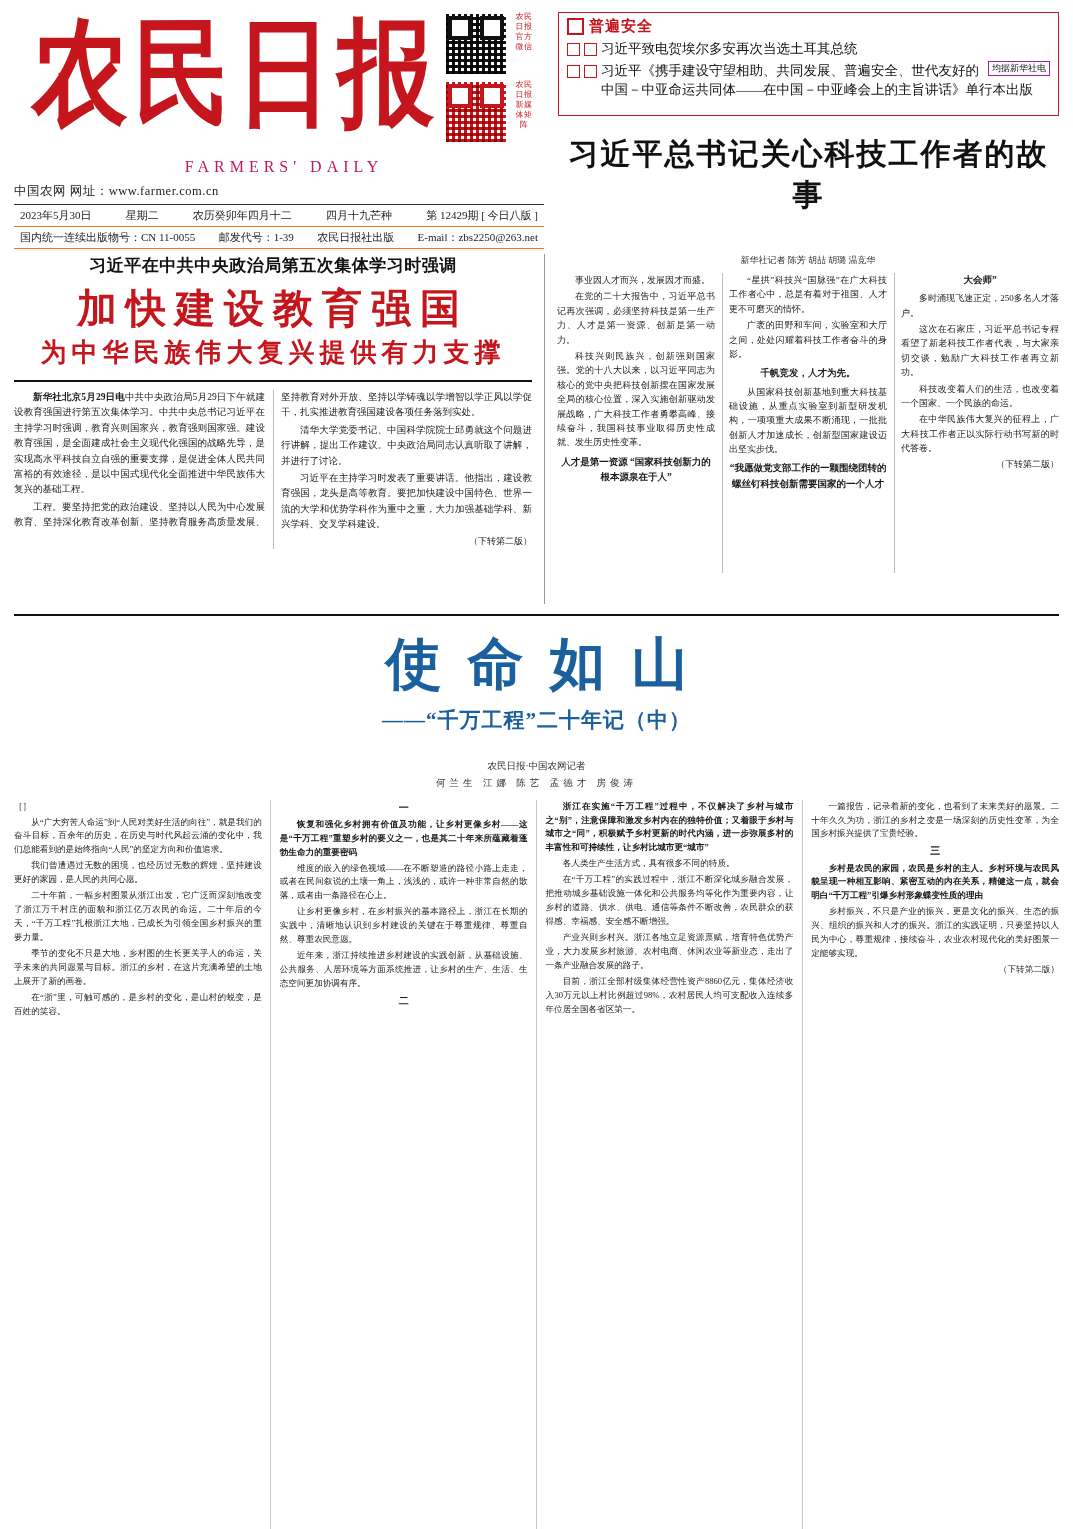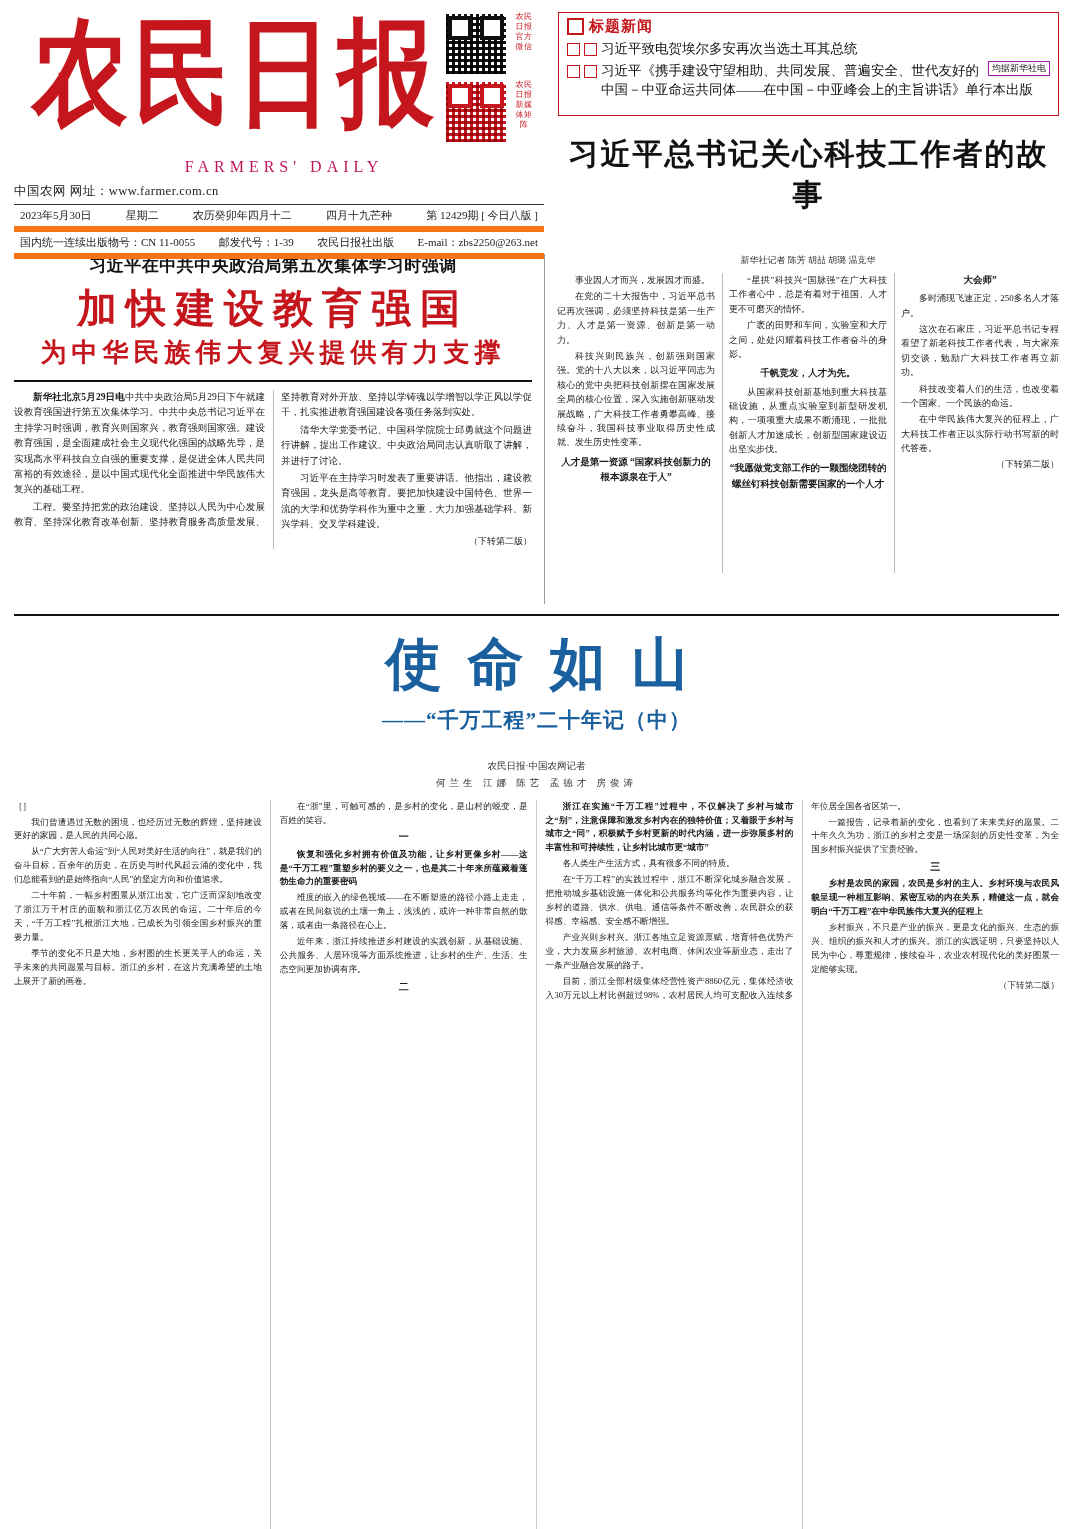--- a/index.html
+++ b/index.html
@@ -167,21 +167,21 @@
   .infobar {
     width: 530px;
     margin-top: 4px;
     font-size: 11px;
     color: #222;
   }
   .infobar-row {
     display: flex;
     justify-content: space-between;
     border-top: 1px solid #333;
-    border-bottom: 6px solid #f97316;
+    border-bottom: 1px solid #f97316;
     padding: 3px 6px;
   }
   .infobar-row.second {
     border-top: none;
   }
   .infobar-row span { white-space: nowrap; }
 
   
   .sec1 {
     display: flex;
@@ -361,21 +361,21 @@
           <span>农民日报社出版</span>
           <span>E-mail：zbs2250@263.net</span>
         </div>
       </div>
     </div>
 
     <div class="masthead-right">
       <div class="headline-box">
         <div class="headline-box-title">
           <span class="flag-icon"></span>
-          <span>标题新闻</span>
+          <span>普遍安全</span>
         </div>
         <div class="hb-item">
           <span class="sq"></span>
           <span class="sq"></span>
           <span class="hb-text">习近平致电贺埃尔多安再次当选土耳其总统</span>
         </div>
         <div class="hb-item">
           <span class="sq"></span>
           <span class="sq"></span>
           <span class="hb-text">
@@ -432,40 +432,41 @@
   <div class="sec2">
     <div class="feature-title">使命如山</div>
     <div class="feature-sub">——“千万工程”二十年记（中）</div>
     <div class="feature-byline">
       <span>农民日报·中国农网记者</span>
       <span class="names">何兰生   江娜   陈艺   孟德才   房俊涛</span>
     </div>
 
     <div class="cols4">
       <p class="left-label">［］</p>
+      <p>从“广大穷苦人命运”到“人民对美好生活的向往”，就是我们的奋斗目标，百余年的历史，在历史与时代风起云涌的变化中，我们总能看到的是始终指向“人民”的坚定方向和价值追求。</p>
       <p>我们曾遭遇过无数的困境，也经历过无数的辉煌，坚持建设更好的家园，是人民的共同心愿。</p>
-      <p>从“广大穷苦人命运”到“人民对美好生活的向往”，就是我们的奋斗目标，百余年的历史，在历史与时代风起云涌的变化中，我们总能看到的是始终指向“人民”的坚定方向和价值追求。</p>
       <p>二十年前，一幅乡村图景从浙江出发，它广泛而深刻地改变了浙江万千村庄的面貌和浙江亿万农民的命运。二十年后的今天，“千万工程”扎根浙江大地，已成长为引领全国乡村振兴的重要力量。</p>
       <p>季节的变化不只是大地，乡村图的生长更关乎人的命运，关乎未来的共同愿景与目标。浙江的乡村，在这片充满希望的土地上展开了新的画卷。</p>
       <p>在“浙”里，可触可感的，是乡村的变化，是山村的蜕变，是百姓的笑容。</p>
 
       <p class="numhead">一</p>
       <p class="boldpara">恢复和强化乡村拥有价值及功能，让乡村更像乡村——这是“千万工程”重塑乡村的要义之一，也是其二十年来所蕴藏着蓬勃生命力的重要密码</p>
       <p>维度的嵌入的绿色视域——在不断塑造的路径小路上走走，或者在民间叙说的土壤一角上，浅浅的，或许一种非常自然的散落，或者由一条路径在心上。</p>
+      <p>让乡村更像乡村，在乡村振兴的基本路径上，浙江在长期的实践中，清晰地认识到乡村建设的关键在于尊重规律、尊重自然、尊重农民意愿。</p>
       <p>近年来，浙江持续推进乡村建设的实践创新，从基础设施、公共服务、人居环境等方面系统推进，让乡村的生产、生活、生态空间更加协调有序。</p>
 
       <p class="numhead">二</p>
       <p class="boldpara">浙江在实施“千万工程”过程中，不仅解决了乡村与城市之“别”，注意保障和激发乡村内在的独特价值；又着眼于乡村与城市之“同”，积极赋予乡村更新的时代内涵，进一步弥展多村的丰富性和可持续性，让乡村比城市更“城市”</p>
       <p>各人类生产生活方式，具有很多不同的特质。</p>
       <p>在“千万工程”的实践过程中，浙江不断深化城乡融合发展，把推动城乡基础设施一体化和公共服务均等化作为重要内容，让乡村的道路、供水、供电、通信等条件不断改善，农民群众的获得感、幸福感、安全感不断增强。</p>
       <p>产业兴则乡村兴。浙江各地立足资源禀赋，培育特色优势产业，大力发展乡村旅游、农村电商、休闲农业等新业态，走出了一条产业融合发展的路子。</p>
 
       <p>目前，浙江全部村级集体经营性资产8860亿元，集体经济收入30万元以上村比例超过98%，农村居民人均可支配收入连续多年位居全国各省区第一。</p>
       <p>一篇报告，记录着新的变化，也看到了未来美好的愿景。二十年久久为功，浙江的乡村之变是一场深刻的历史性变革，为全国乡村振兴提供了宝贵经验。</p>
 
       <p class="numhead">三</p>
-      <p class="boldpara">乡村是农民的家园，农民是乡村的主人。乡村环境与农民风貌呈现一种相互影响、紧密互动的内在关系，精健这一点，就会明白“千万工程”在中华民族伟大复兴的征程上</p>
+      <p class="boldpara">乡村是农民的家园，农民是乡村的主人。乡村环境与农民风貌呈现一种相互影响、紧密互动的内在关系，精健这一点，就会明白“千万工程”引爆乡村形象蝶变性质的理由</p>
       <p>乡村振兴，不只是产业的振兴，更是文化的振兴、生态的振兴、组织的振兴和人才的振兴。浙江的实践证明，只要坚持以人民为中心，尊重规律，接续奋斗，农业农村现代化的美好图景一定能够实现。</p>
       <p class="sec2-jump">（下转第二版）</p>
     </div>
   </div>
 
 </div>
 
 </body></html>

